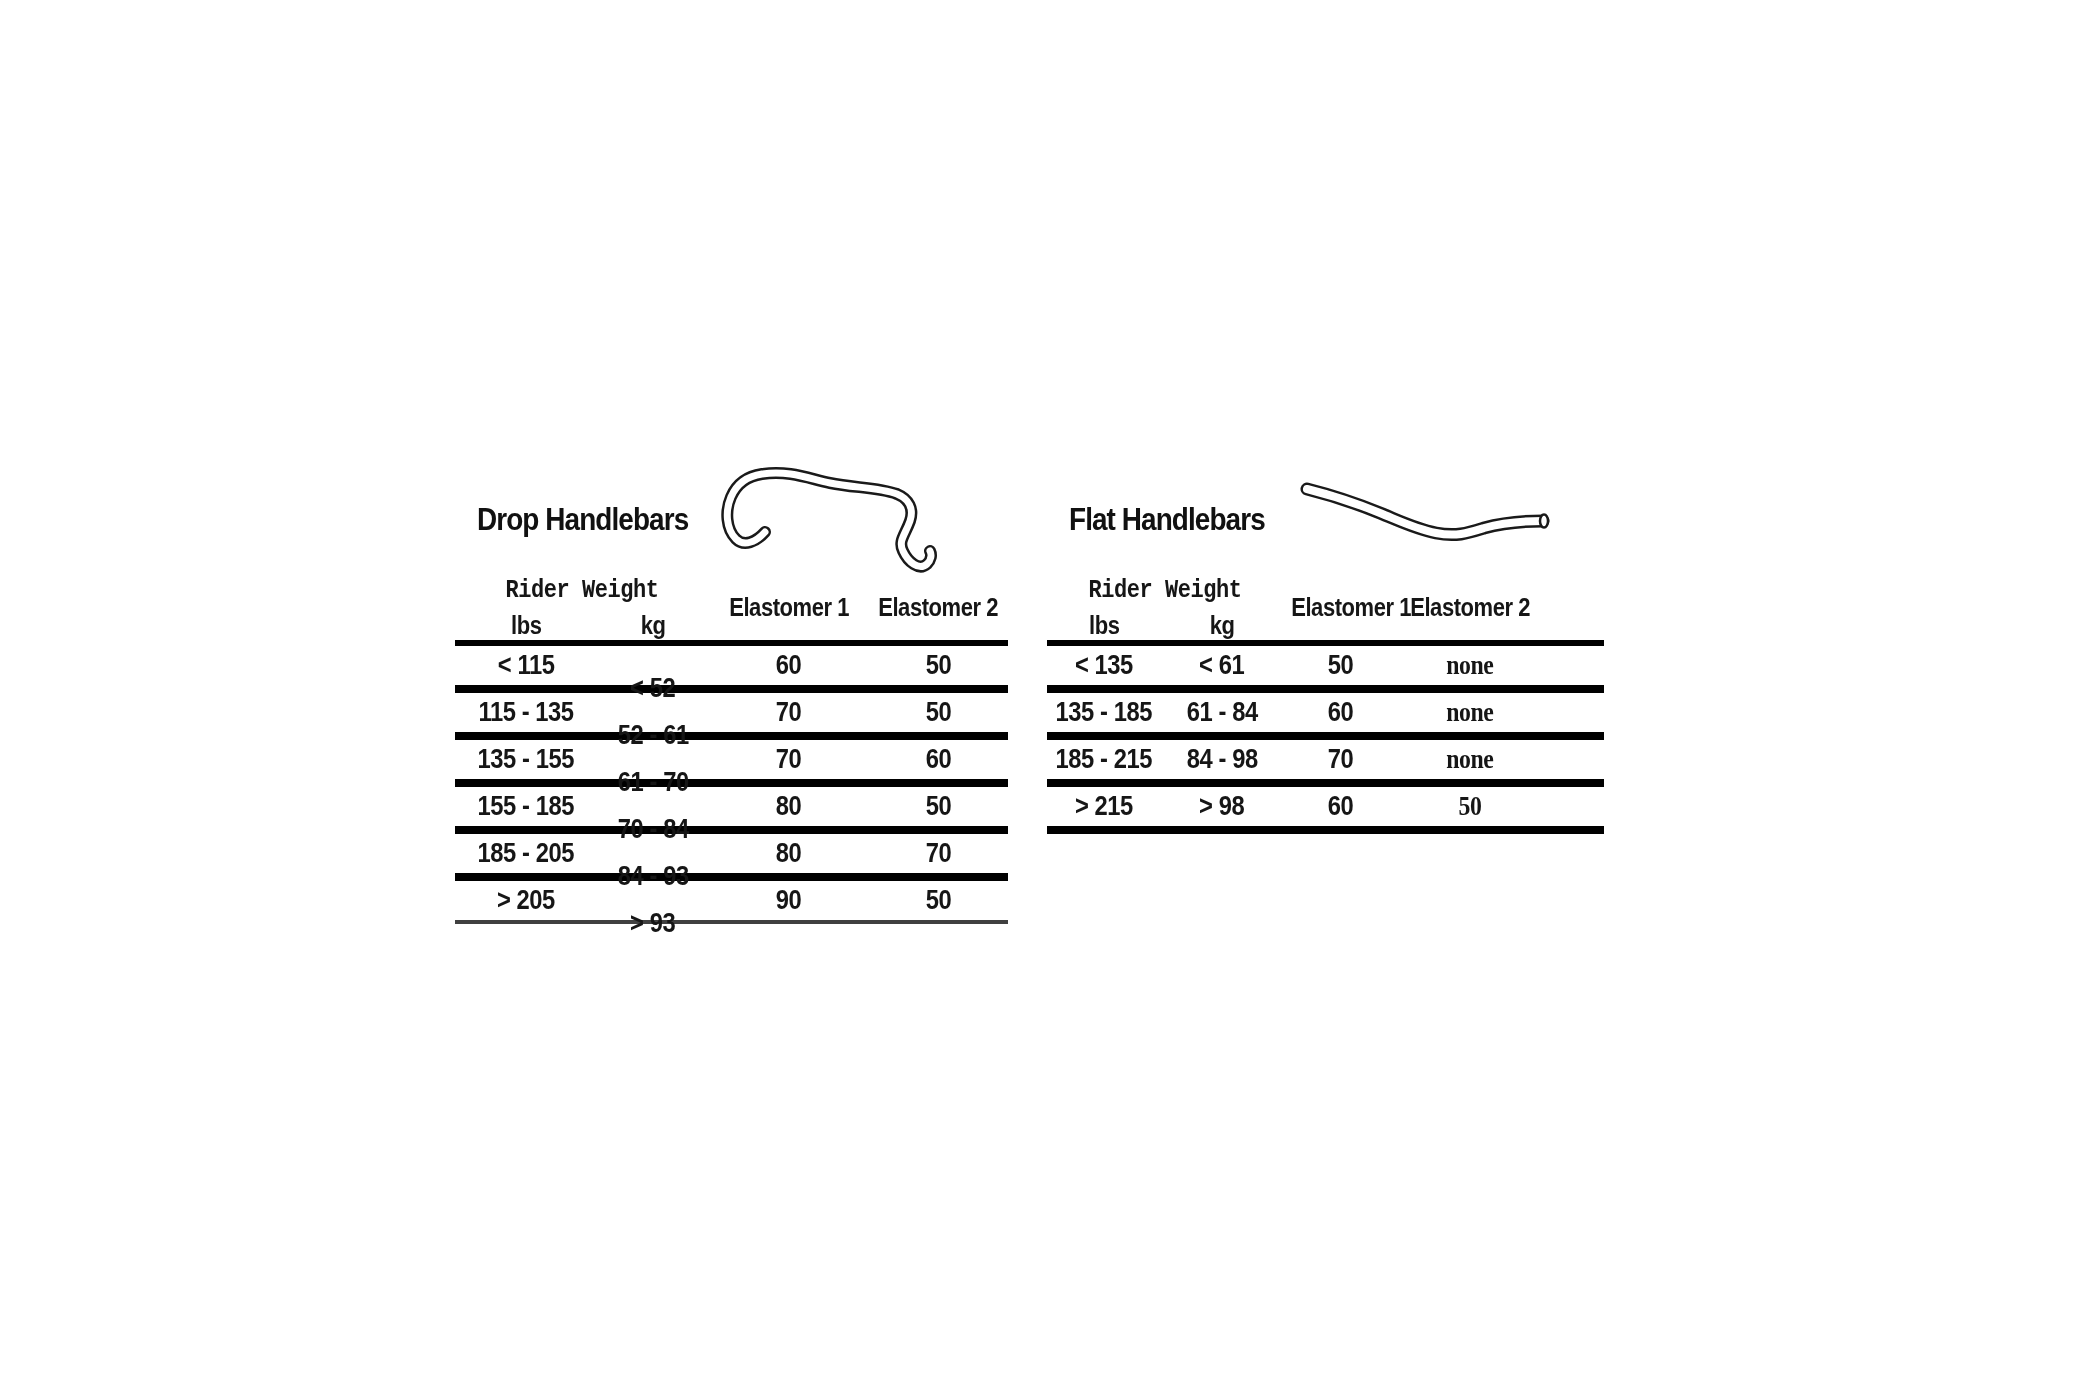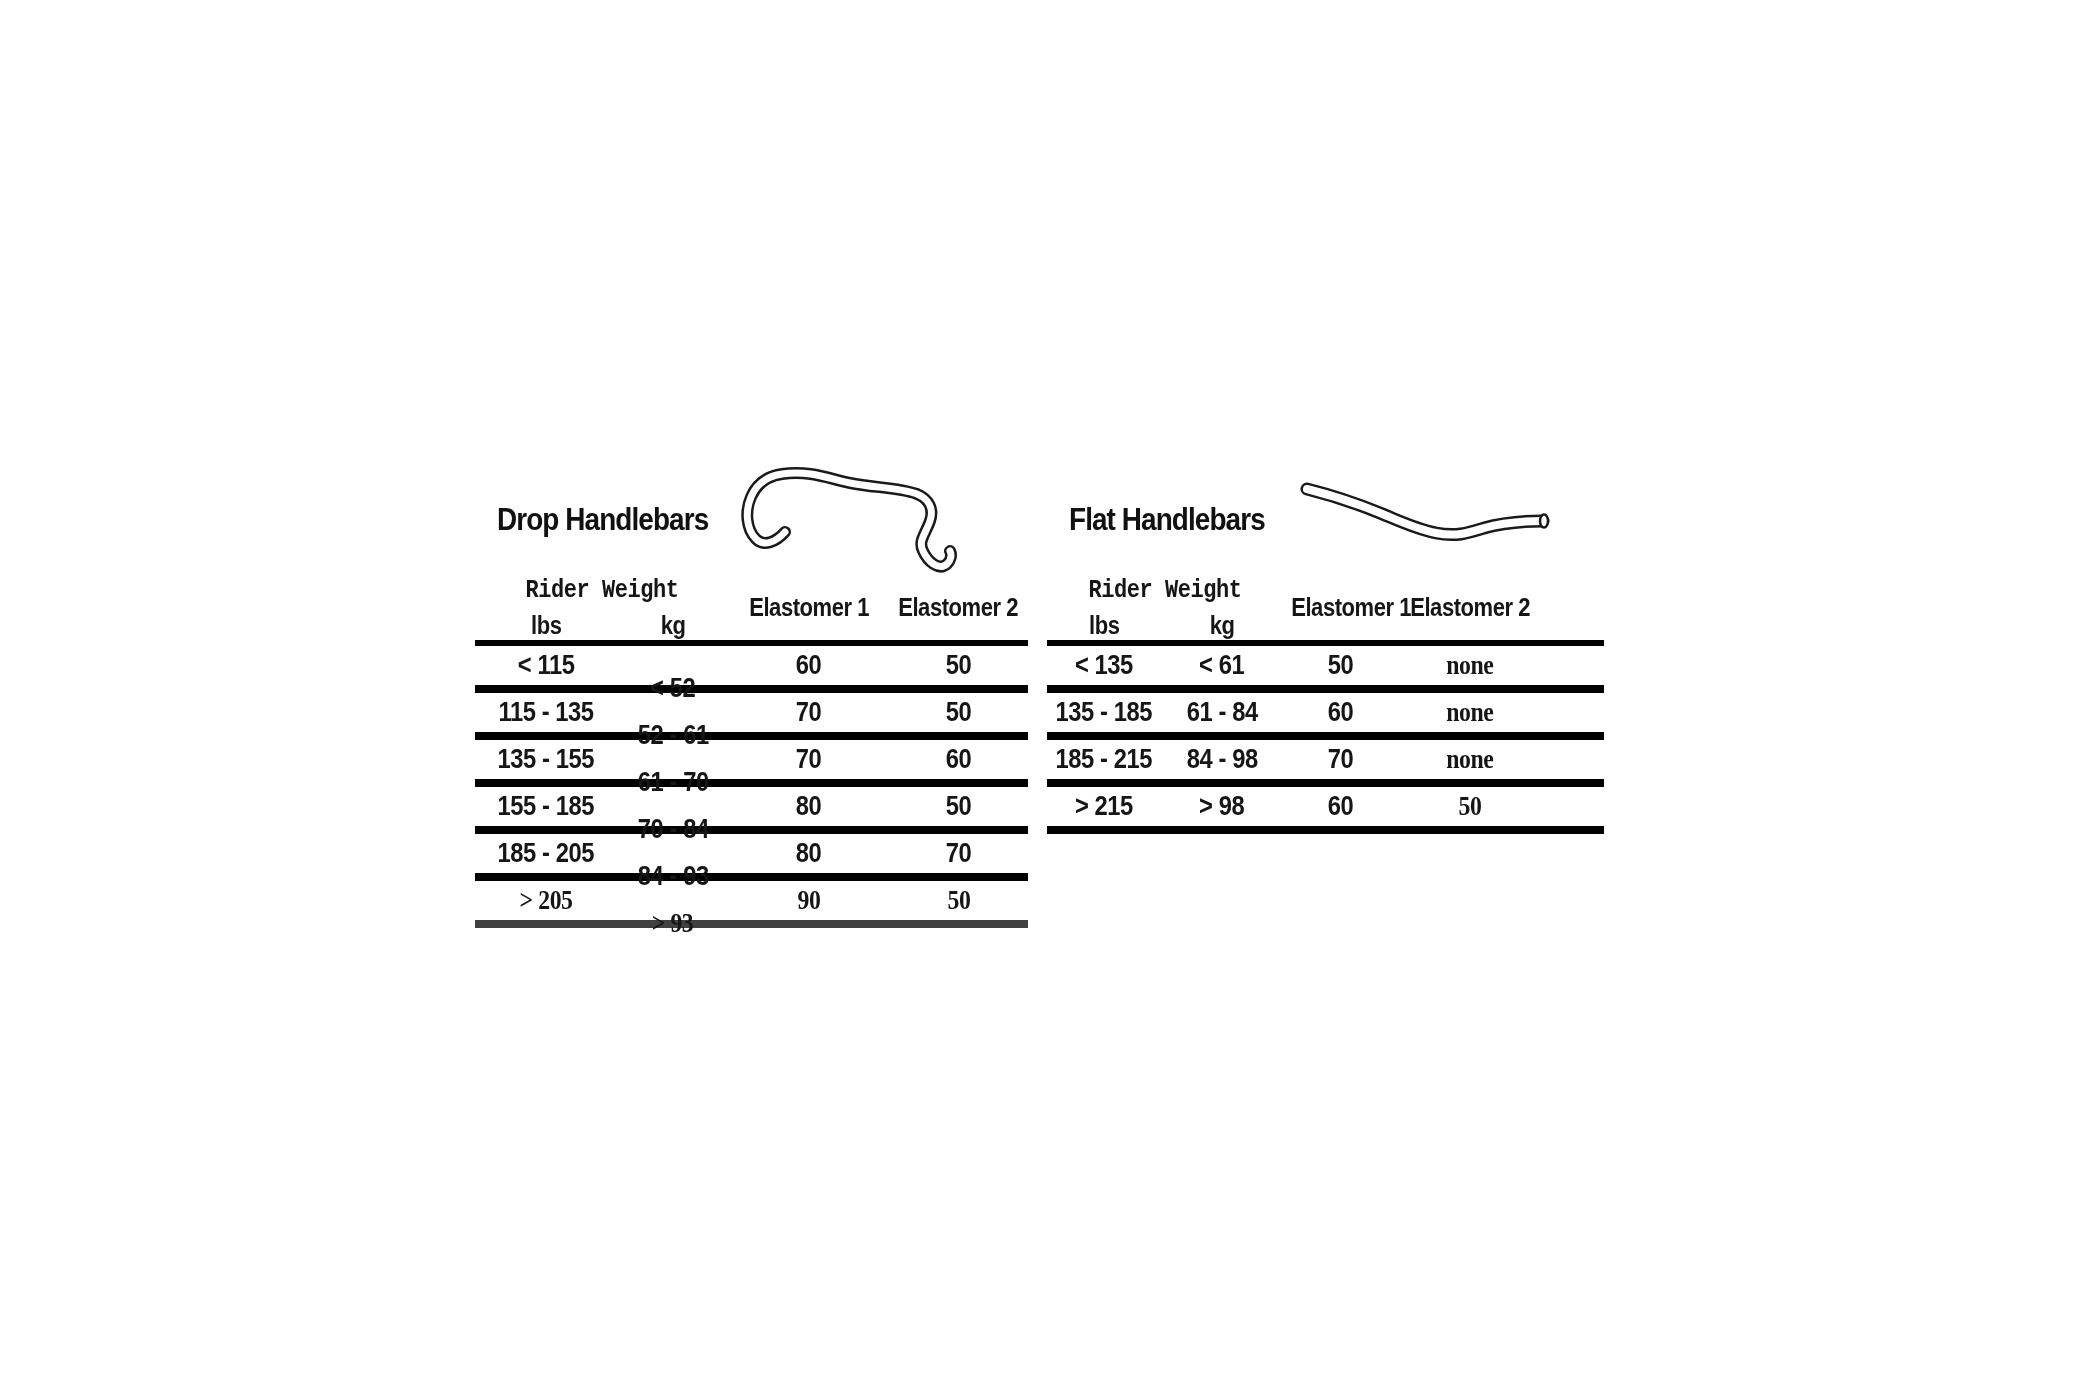--- a/index.html
+++ b/index.html
@@ -5,21 +5,21 @@
   html,body{margin:0;padding:0;}
   body{
     width:2100px;height:1400px;
     background:#ffffff;
     font-family:"Liberation Sans",sans-serif;
     color:#161616;
     position:relative;
     overflow:hidden;
   }
   .hb-block{position:absolute;top:440px;height:520px;}
-  #drop-block{left:475px;width:553px;}
+  #drop-block{left:455px;width:553px;}
   #flat-block{left:1047px;width:557px;}
 
   .hb-title{
     position:absolute;left:22px;top:62px;
     font-size:31px;font-weight:bold;letter-spacing:-1px;
     color:#111;white-space:nowrap;
     transform:scaleX(0.9);transform-origin:left center;
   }
   .hb-icon{position:absolute;}
   #drop-icon{left:243px;top:12px;}
@@ -48,21 +48,21 @@
   #flat-block .hdr-e2{left:352px;width:142px;}
 
   .grid{
     position:absolute;top:200px;left:0;right:0;
     border-top:6px solid #000;
   }
   .row{
     display:flex;height:39px;align-items:center;
     border-bottom:8px solid #000;
   }
-  #drop-block .row.last{border-bottom:8px solid #404040;font-family:Liberation Serif, serif;}
+  #drop-block .row.last{border-bottom:4px solid #404040;}
   .cell{
     text-align:center;font-size:27px;font-weight:600;
     letter-spacing:-0.5px;line-height:39px;white-space:nowrap;
   }
   #drop-block .c1{width:142px;}
   #drop-block .c2{width:112px;margin-top:46px;}
   #drop-block .c3{width:160px;}
   #drop-block .c4{width:139px;}
   #flat-block .c1{width:114px;text-decoration:underline;}
   #flat-block .c2{width:122px;}

